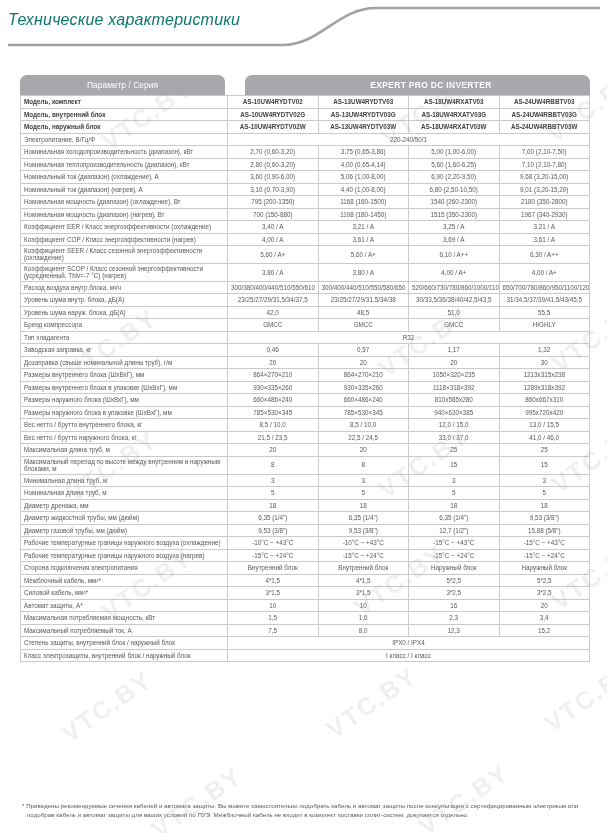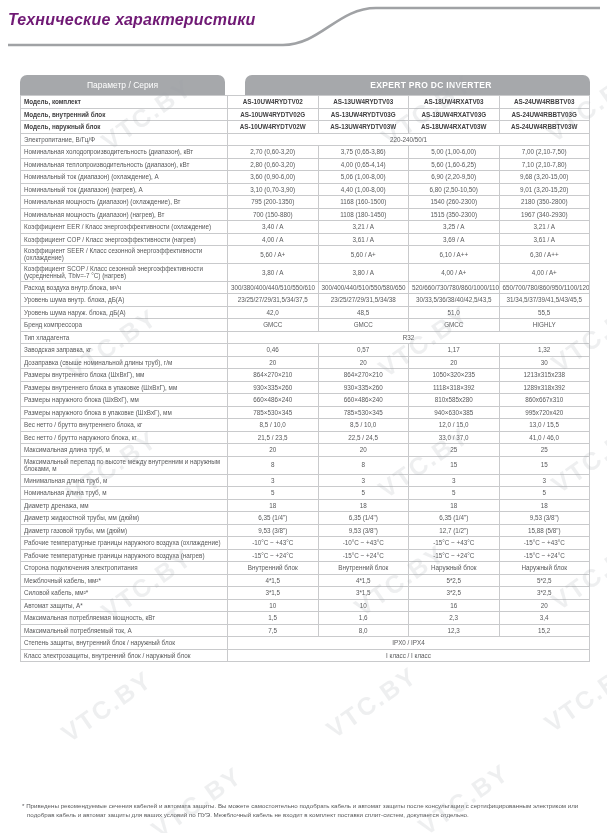--- a/index.html
+++ b/index.html
@@ -10,21 +10,21 @@
     --watermark:#9aa0a6;
   }
   *{box-sizing:border-box;}
   html,body{margin:0;padding:0;background:#fff;}
   .page{
     position:relative;width:607px;height:833px;background:#fff;overflow:hidden;
     font-family:"Liberation Sans",sans-serif;
   }
   .page-title{
     position:absolute;top:11px;left:8px;margin:0;
-    font-size:16px;font-weight:bold;font-style:italic;color:#701a75;letter-spacing:0.2px;
+    font-size:16px;font-weight:normal;font-style:italic;color:#0f766e;letter-spacing:0.2px;
   }
   .swoosh{position:absolute;top:0;left:0;}
   .spec-table{position:absolute;top:75px;left:20px;width:570px;}
   .thead{display:flex;height:20px;}
   .th-cell{
     background:var(--header-bg);color:#fff;border-radius:7px 7px 0 0;
     display:flex;align-items:center;justify-content:center;
   }
   .th-param{width:205px;margin-right:20px;font-size:8.5px;font-weight:normal;}
   .th-series{flex:1;font-size:8.5px;font-weight:bold;letter-spacing:0.3px;padding-left:27px;}

